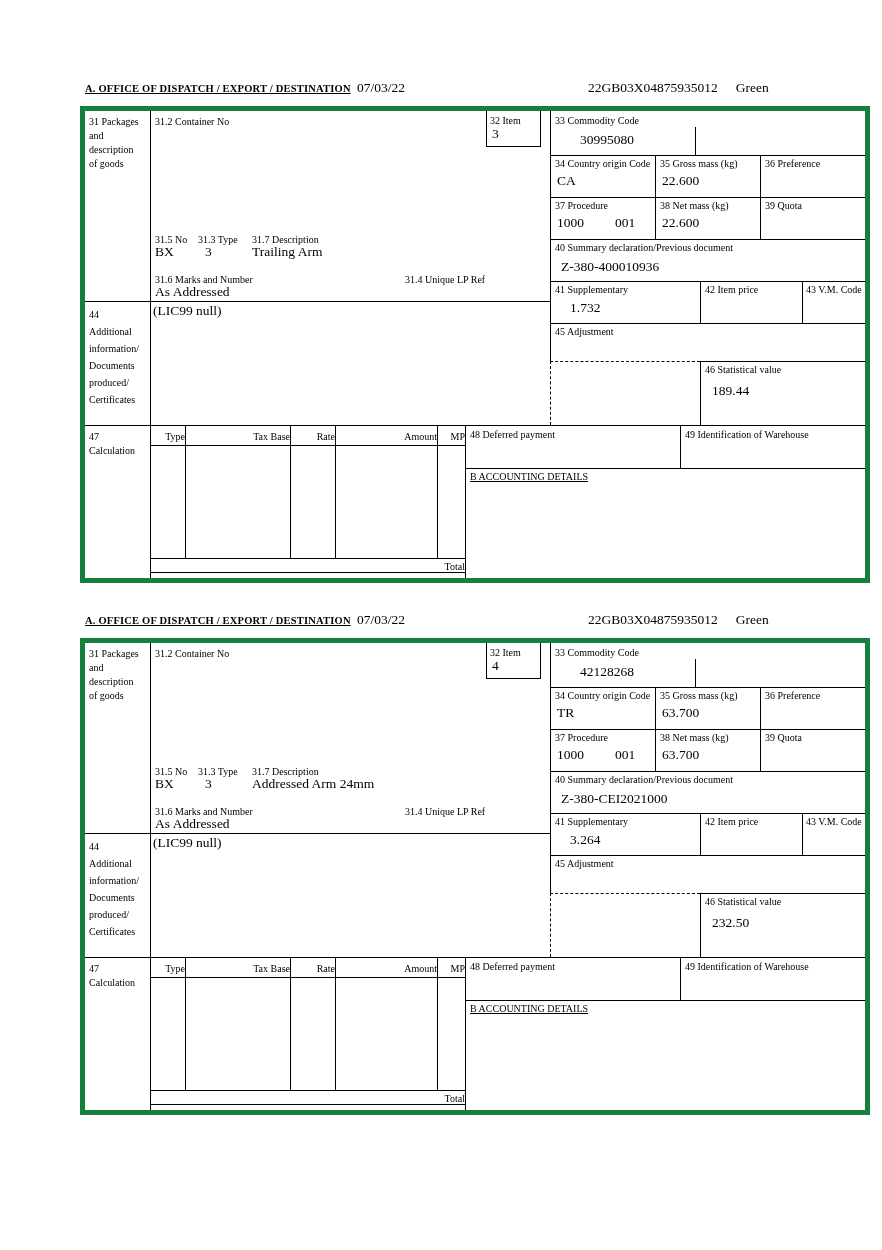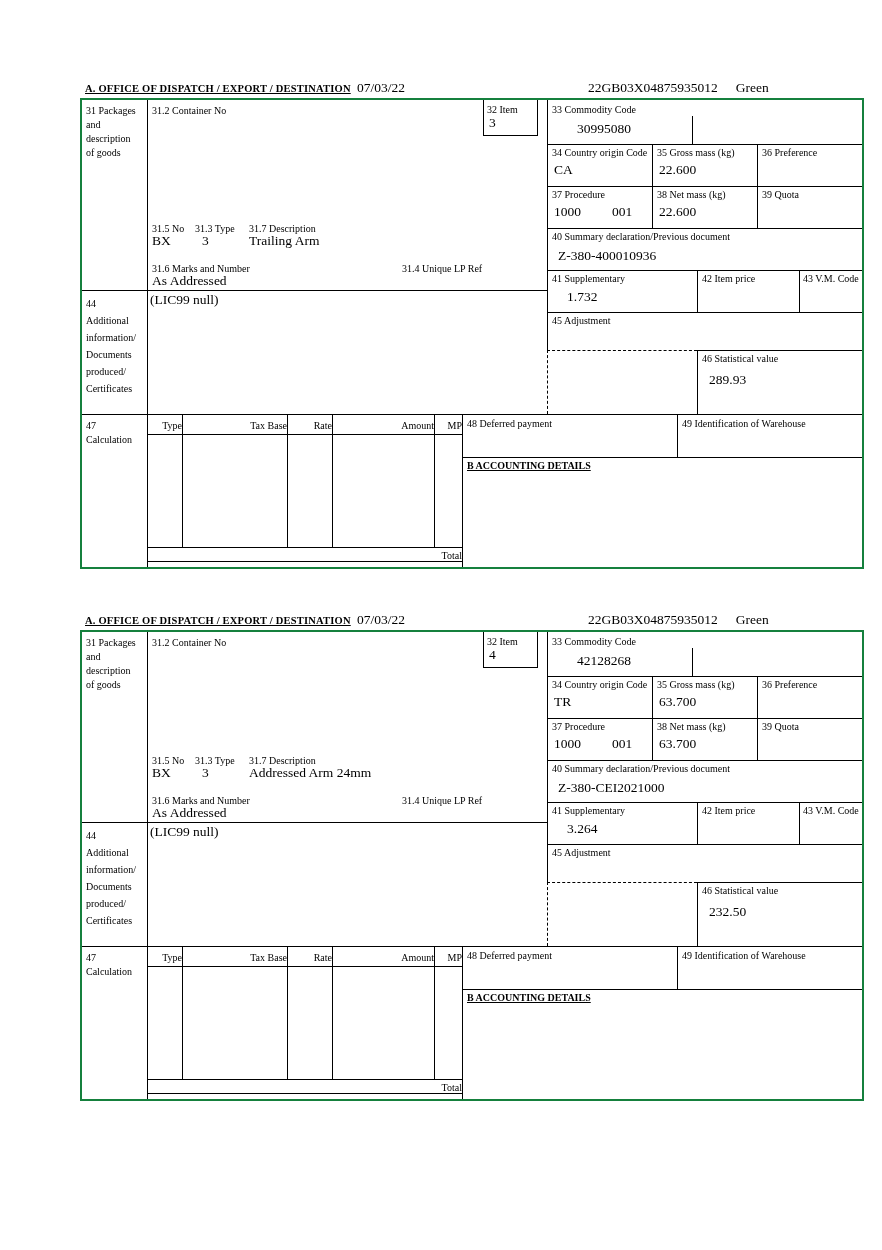--- a/index.html
+++ b/index.html
@@ -1,37 +1,37 @@
 <!DOCTYPE html>
 <html><head>
 <meta charset="utf-8">
 <style>
   body { margin:0; background:#fff; }
   #page { position:relative; width:882px; height:1250px; background:#fff;
           font-family:"Liberation Serif", serif; color:#000; overflow:hidden; }
   .block { position:absolute; left:0; width:882px; height:510px; }
   #block-1 { top:78px; }
   #block-2 { top:610px; }
-  .formbox { position:absolute; left:80px; top:20px; width:780px; height:467px; border:2px solid #15803d; }
+  .formbox { position:absolute; left:80px; top:28px; width:780px; height:467px; border:5px solid #15803d; }
   .hl, .vl { position:absolute; background:#000; }
   .hl { height:1px; }
   .vl { width:1px; }
   .hd { position:absolute; height:0; border-top:1px dashed #000; }
   .vd { position:absolute; width:0; border-left:1px dashed #000; }
   .lbl { position:absolute; font-size:10px; line-height:11px; white-space:nowrap; }
   .pre { white-space:pre-line; line-height:14px; }
   .pre44 { line-height:17px; }
   .val { position:absolute; font-size:13.5px; line-height:14px; white-space:nowrap; }
   .th { text-align:right; }
   .hdr-office { position:absolute; left:85px; top:5px; font-size:10.5px; font-weight:bold;
                 text-decoration:underline; letter-spacing:0.2px; }
   .hdr-date { position:absolute; left:357px; top:2px; font-size:13.5px; }
   .hdr-mrn { position:absolute; left:588px; top:2px; font-size:13.5px; }
   .hdr-mrn .route { margin-left:18px; }
-  .acct { font-weight:bold; text-decoration:underline; }
+  .acct { font-weight:normal; text-decoration:underline; }
 </style>
 </head>
 <body>
 
 <div id="page">
 
   <div class="block" id="block-1">
     <div class="hdr-office">A.  OFFICE OF DISPATCH / EXPORT / DESTINATION</div>
     <div class="hdr-date">07/03/22</div>
     <div class="hdr-mrn">
@@ -114,21 +114,21 @@
       <div class="val" style="left:577px;top:105px">22.600</div>
       <div class="lbl" style="left:680px;top:89px">39 Quota</div>
       <div class="lbl" style="left:470px;top:131px">40 Summary declaration/Previous document</div>
       <div class="val" style="left:476px;top:149px">Z-380-400010936</div>
       <div class="lbl" style="left:470px;top:173px">41 Supplementary</div>
       <div class="val" style="left:485px;top:190px">1.732</div>
       <div class="lbl" style="left:620px;top:173px">42 Item price</div>
       <div class="lbl" style="left:721px;top:173px">43 V.M. Code</div>
       <div class="lbl" style="left:470px;top:215px">45 Adjustment</div>
       <div class="lbl" style="left:620px;top:253px">46 Statistical value</div>
-      <div class="val" style="left:627px;top:273px">289.93</div>
+      <div class="val" style="left:627px;top:273px">189.44</div>
 
       <div class="lbl th" style="left:65px;top:320px;width:35px">Type</div>
       <div class="lbl th" style="left:100px;top:320px;width:105px">Tax Base</div>
       <div class="lbl th" style="left:205px;top:320px;width:45px">Rate</div>
       <div class="lbl th" style="left:250px;top:320px;width:102px">Amount</div>
       <div class="lbl th" style="left:352px;top:320px;width:28px">MP</div>
       <div class="lbl th" style="left:65px;top:450px;width:315px">Total</div>
 
       <div class="lbl" style="left:385px;top:318px">48 Deferred payment</div>
       <div class="lbl" style="left:600px;top:318px">49 Identification of Warehouse</div>

